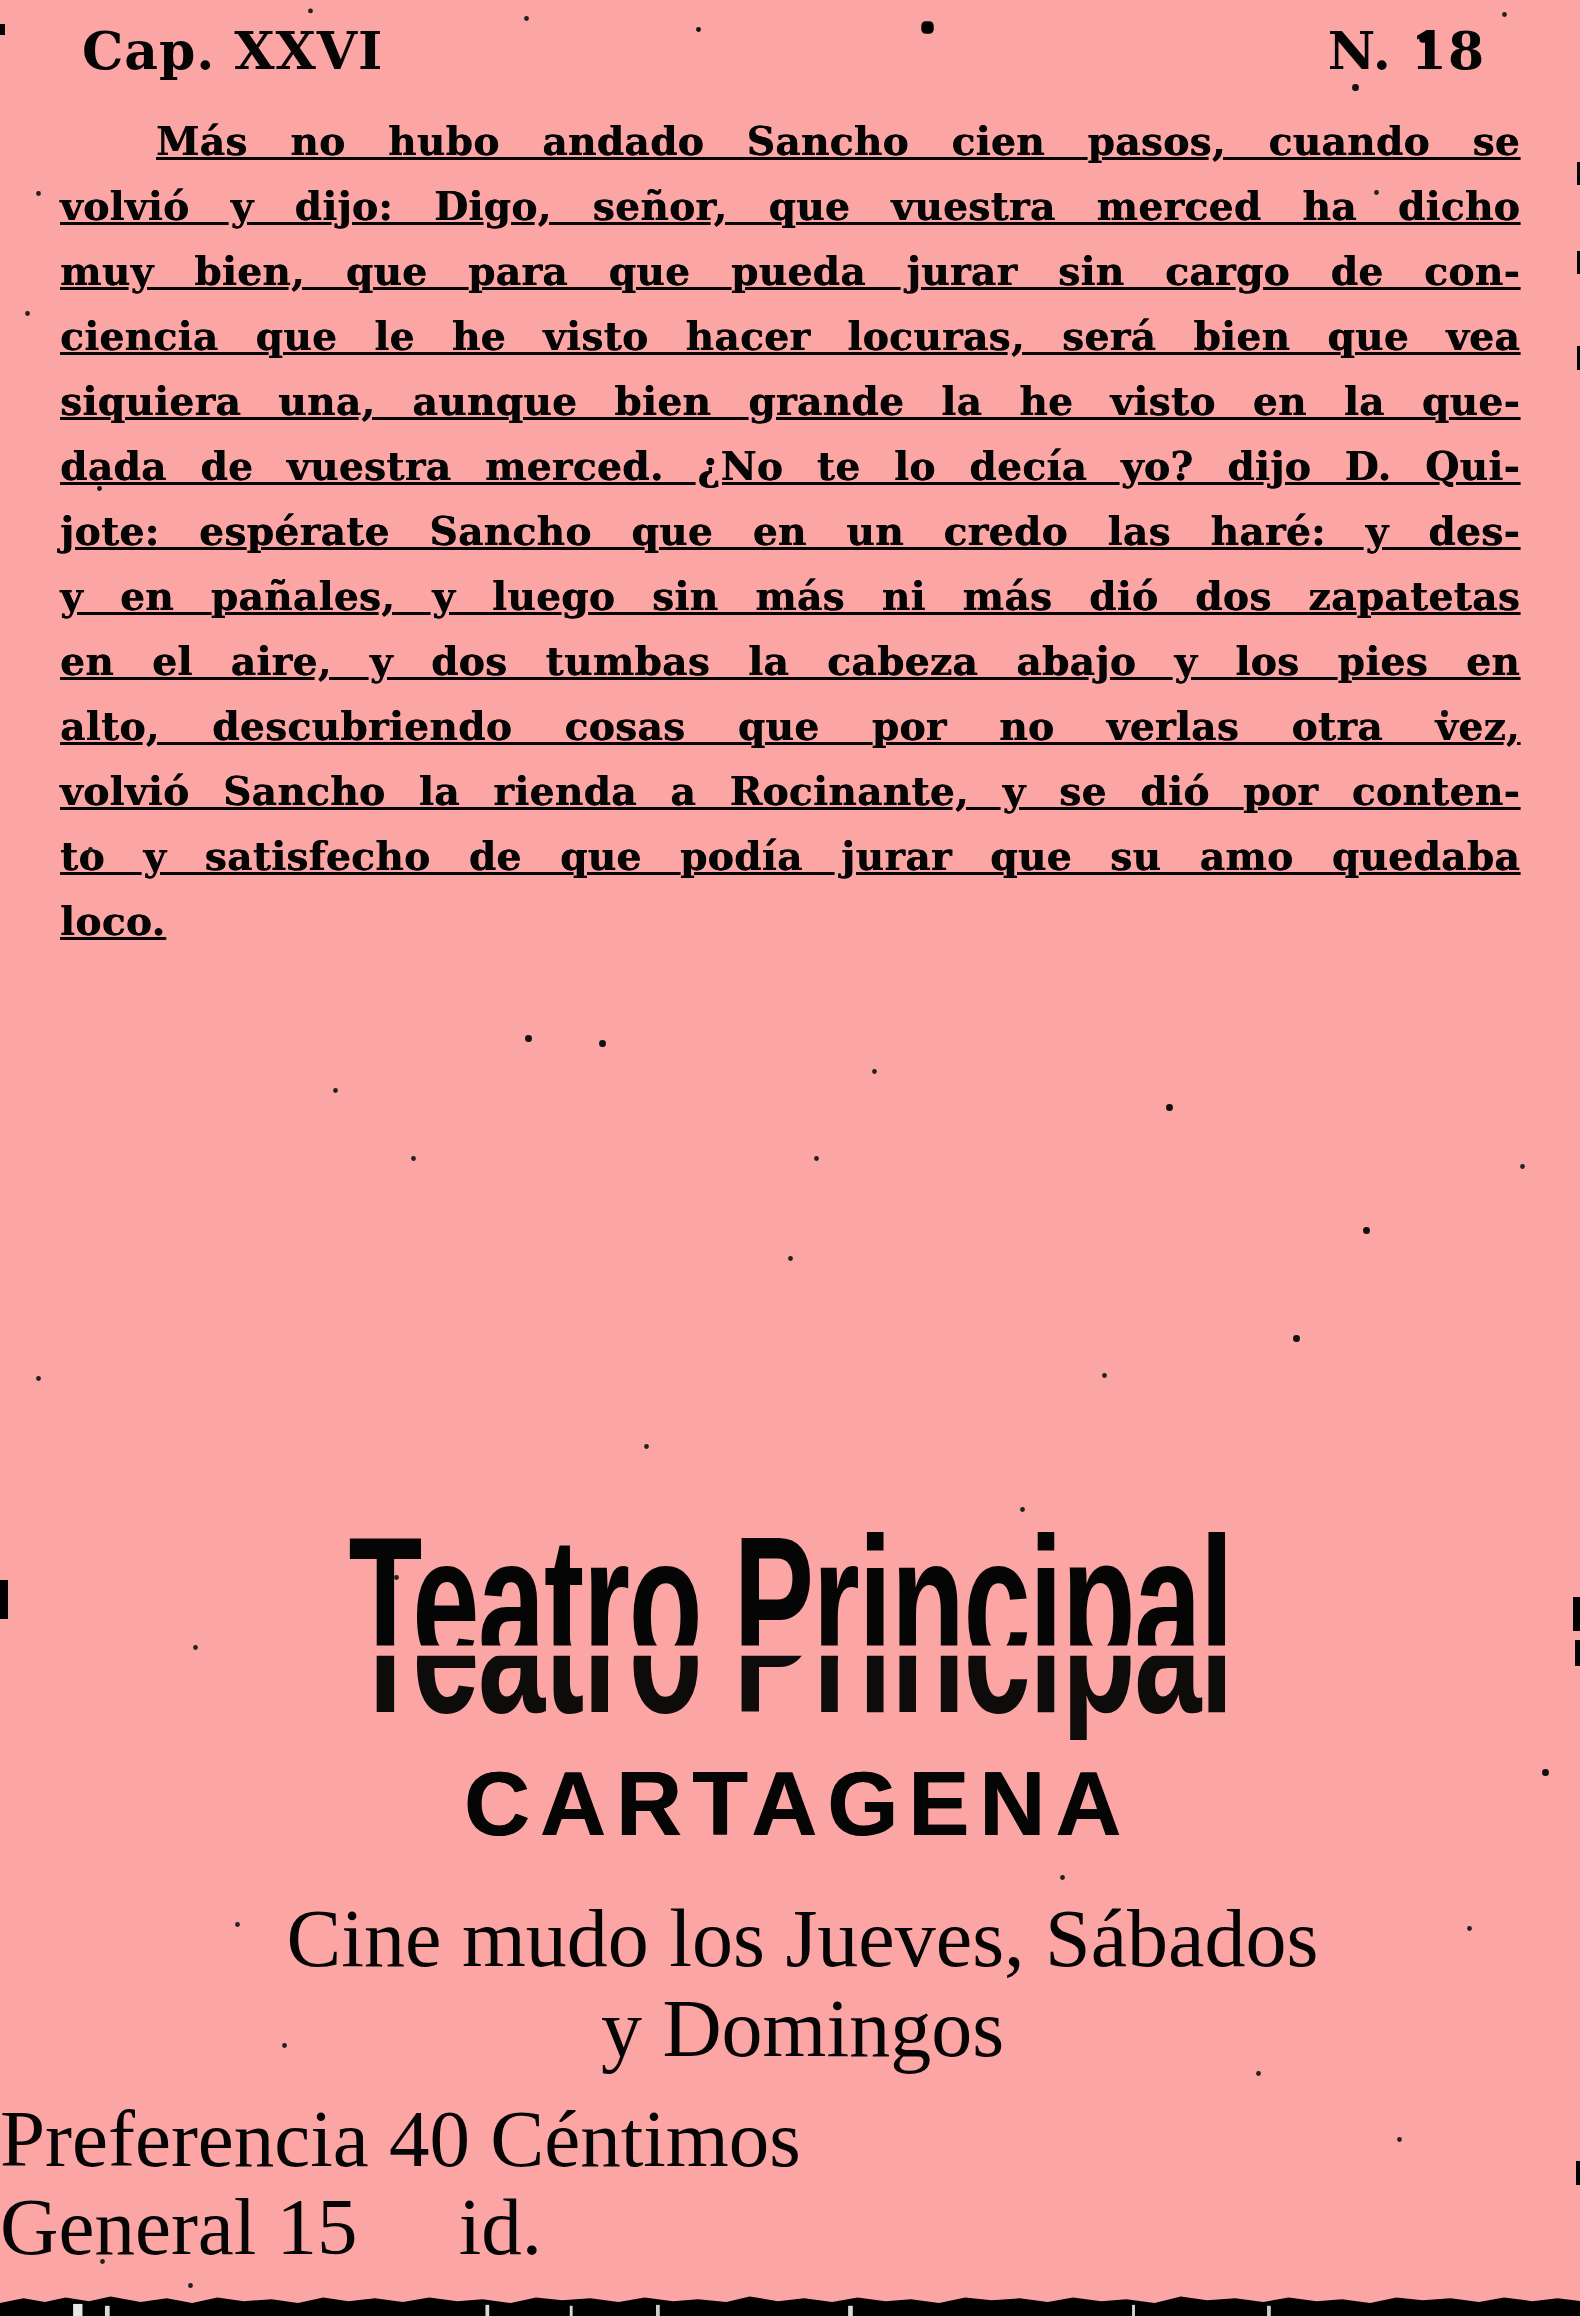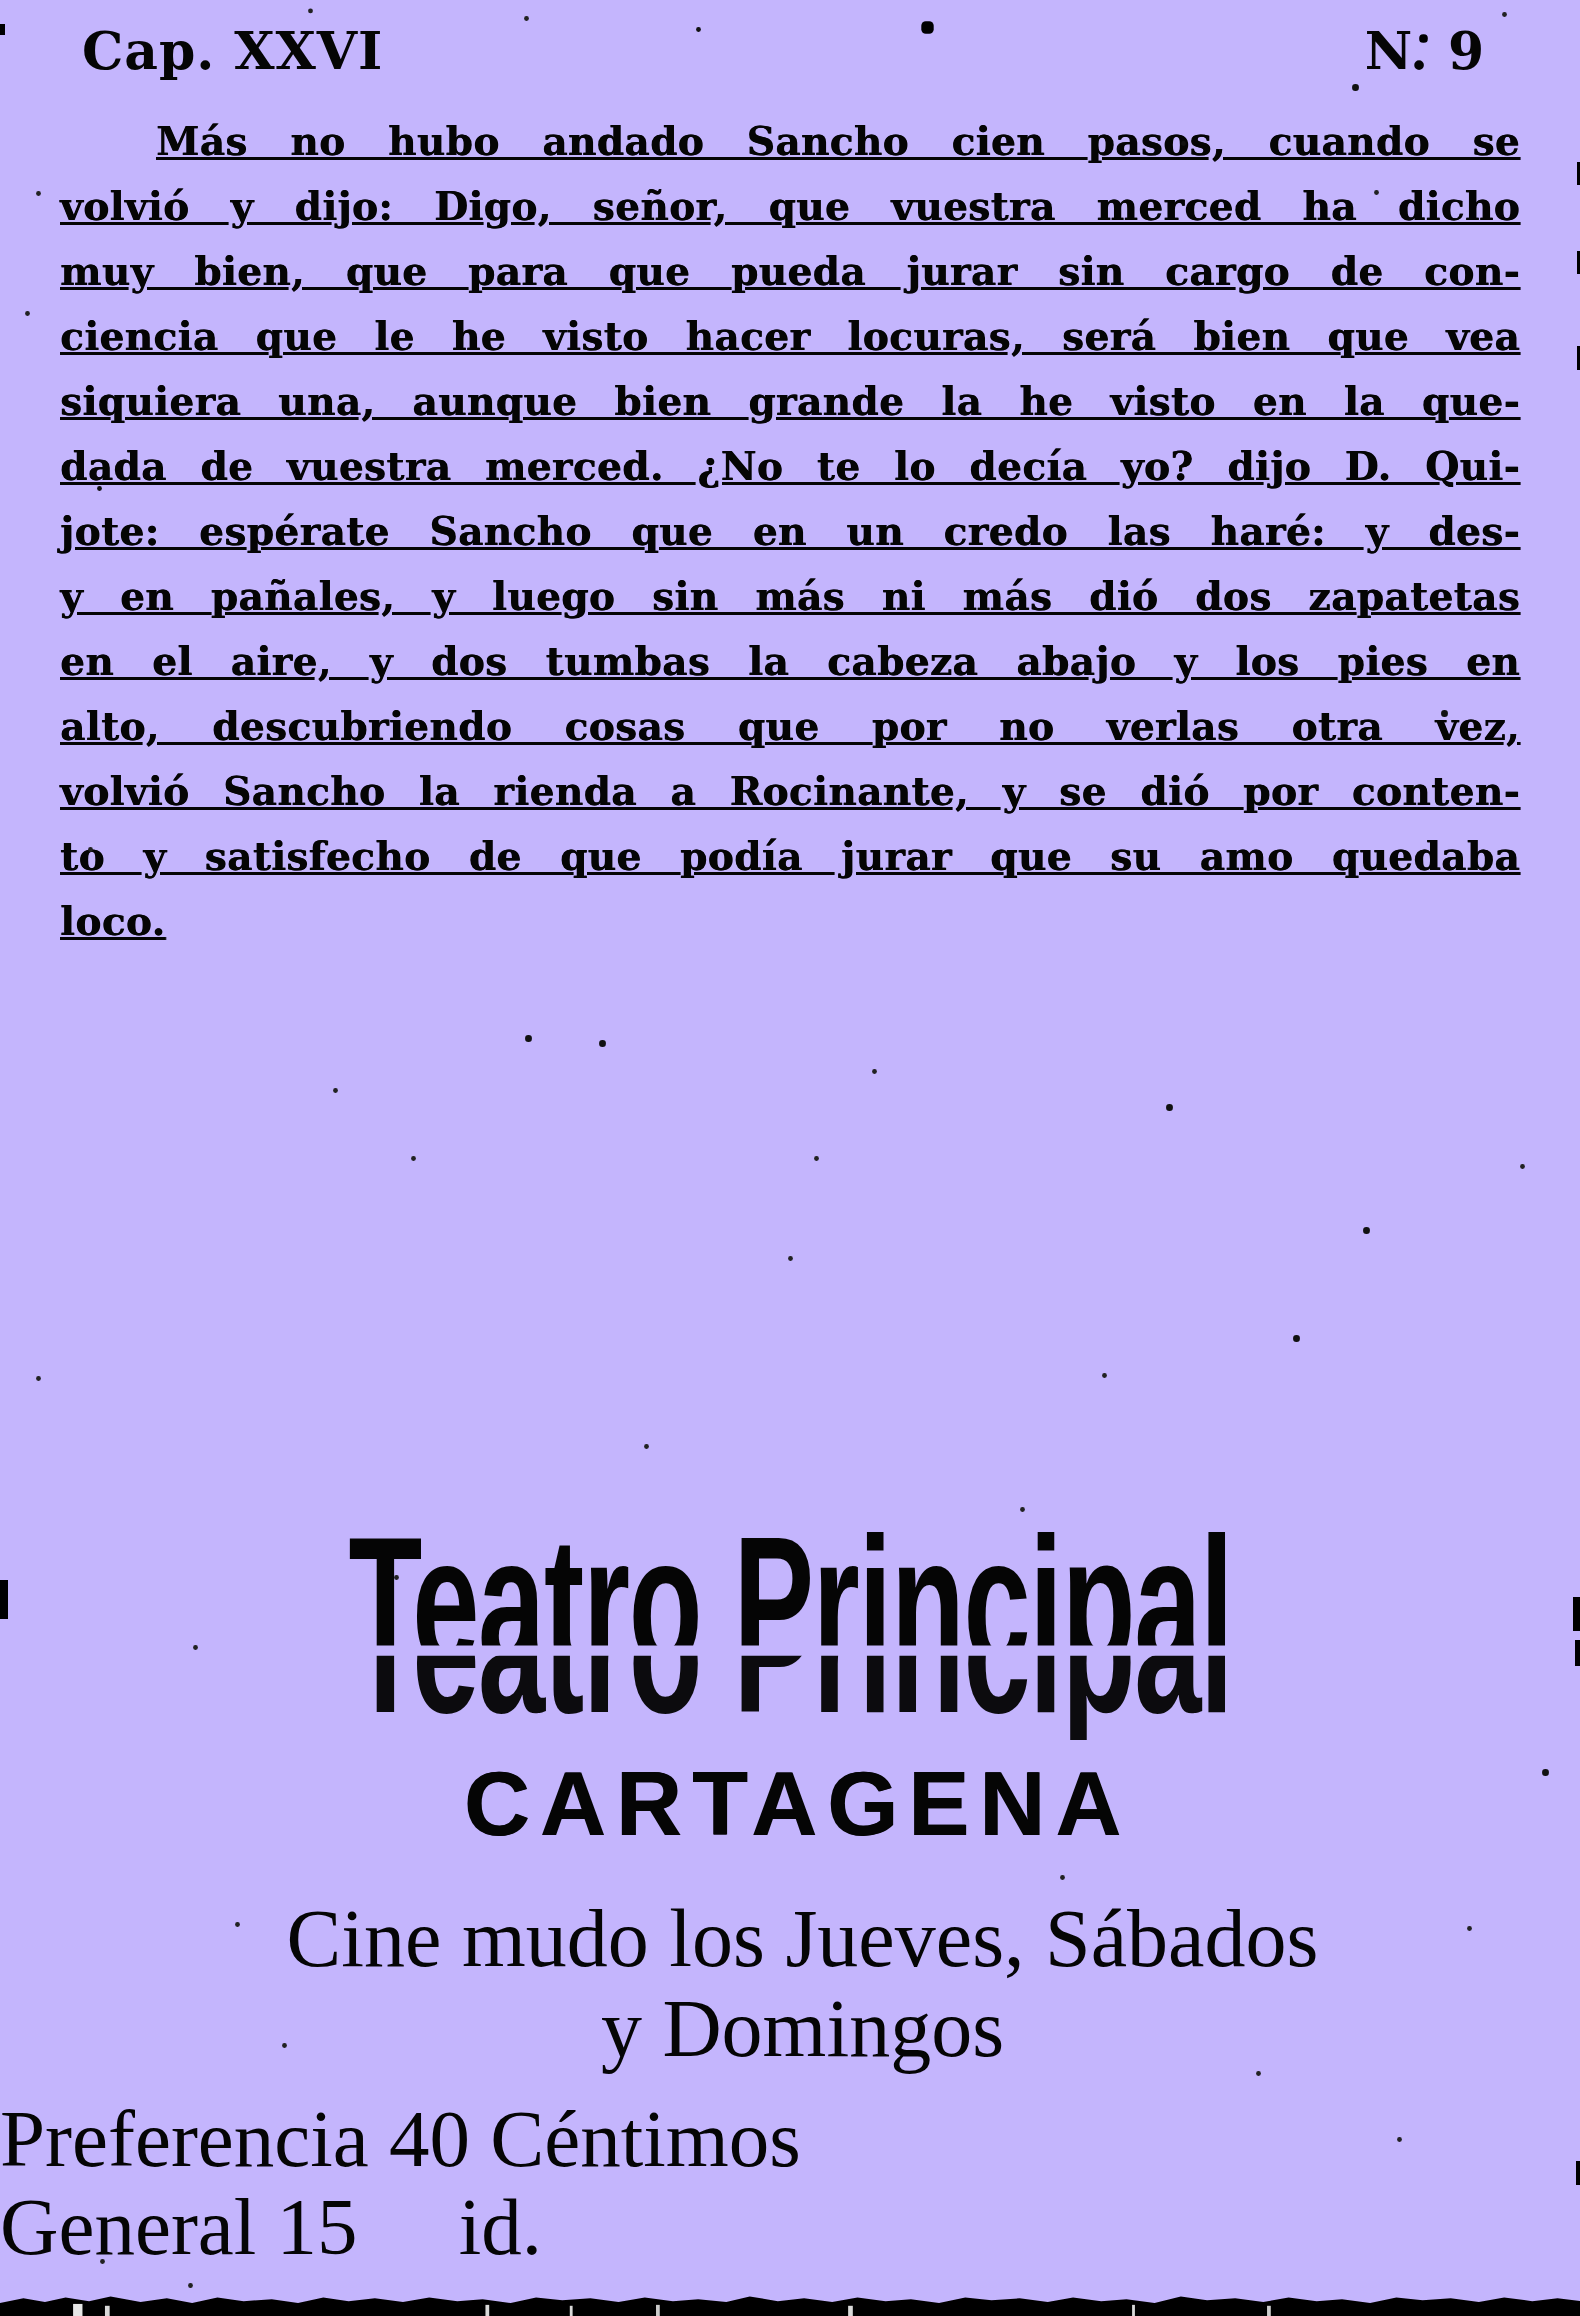--- a/index.html
+++ b/index.html
@@ -1,19 +1,19 @@
 <!DOCTYPE html>
 <html style="font-size:15px"><head>
 <meta charset="utf-8">
 <style>
   html,body{margin:0;padding:0;background:#e8e8e8;}
   .page{
     position:relative;
     width:1581px;height:2317px;
-    background:#c4b5fd;
+    background:#fca5a5;
     color:#050505;
     overflow:hidden;
     font-family:"DejaVu Serif",serif;
   }
 
   
   .header-row{
     position:absolute;top:24px;left:82px;right:96px;
     display:flex;justify-content:space-between;align-items:flex-start;
     font:700 52px/1.05 "DejaVu Serif",serif;
@@ -95,21 +95,21 @@
   .em-l1{left:0;top:1580px;width:7.5px;height:39px;}
   .em-l2{left:0;top:24px;width:4.7px;height:11.2px;}
 </style>
 </head>
 <body>
 
 <div class="page">
 
   <div class="header-row">
     <span>Cap. XXVI</span>
-    <span>N. 9</span>
+    <span>N. 18</span>
   </div>
 
   <div class="paragraph">
     <div class="par-line first">Más no hubo andado Sancho cien pasos, cuando se</div>
     <div class="par-line">volvió y dijo: Digo, señor, que vuestra merced ha dicho</div>
     <div class="par-line">muy bien, que para que pueda jurar sin cargo de con-</div>
     <div class="par-line">ciencia que le he visto hacer locuras, será bien que vea</div>
     <div class="par-line">siquiera una, aunque bien grande la he visto en la que-</div>
     <div class="par-line">dada de vuestra merced. ¿No te lo decía yo? dijo D. Qui-</div>
     <div class="par-line">jote: espérate Sancho que en un credo las haré: y des-</div>

